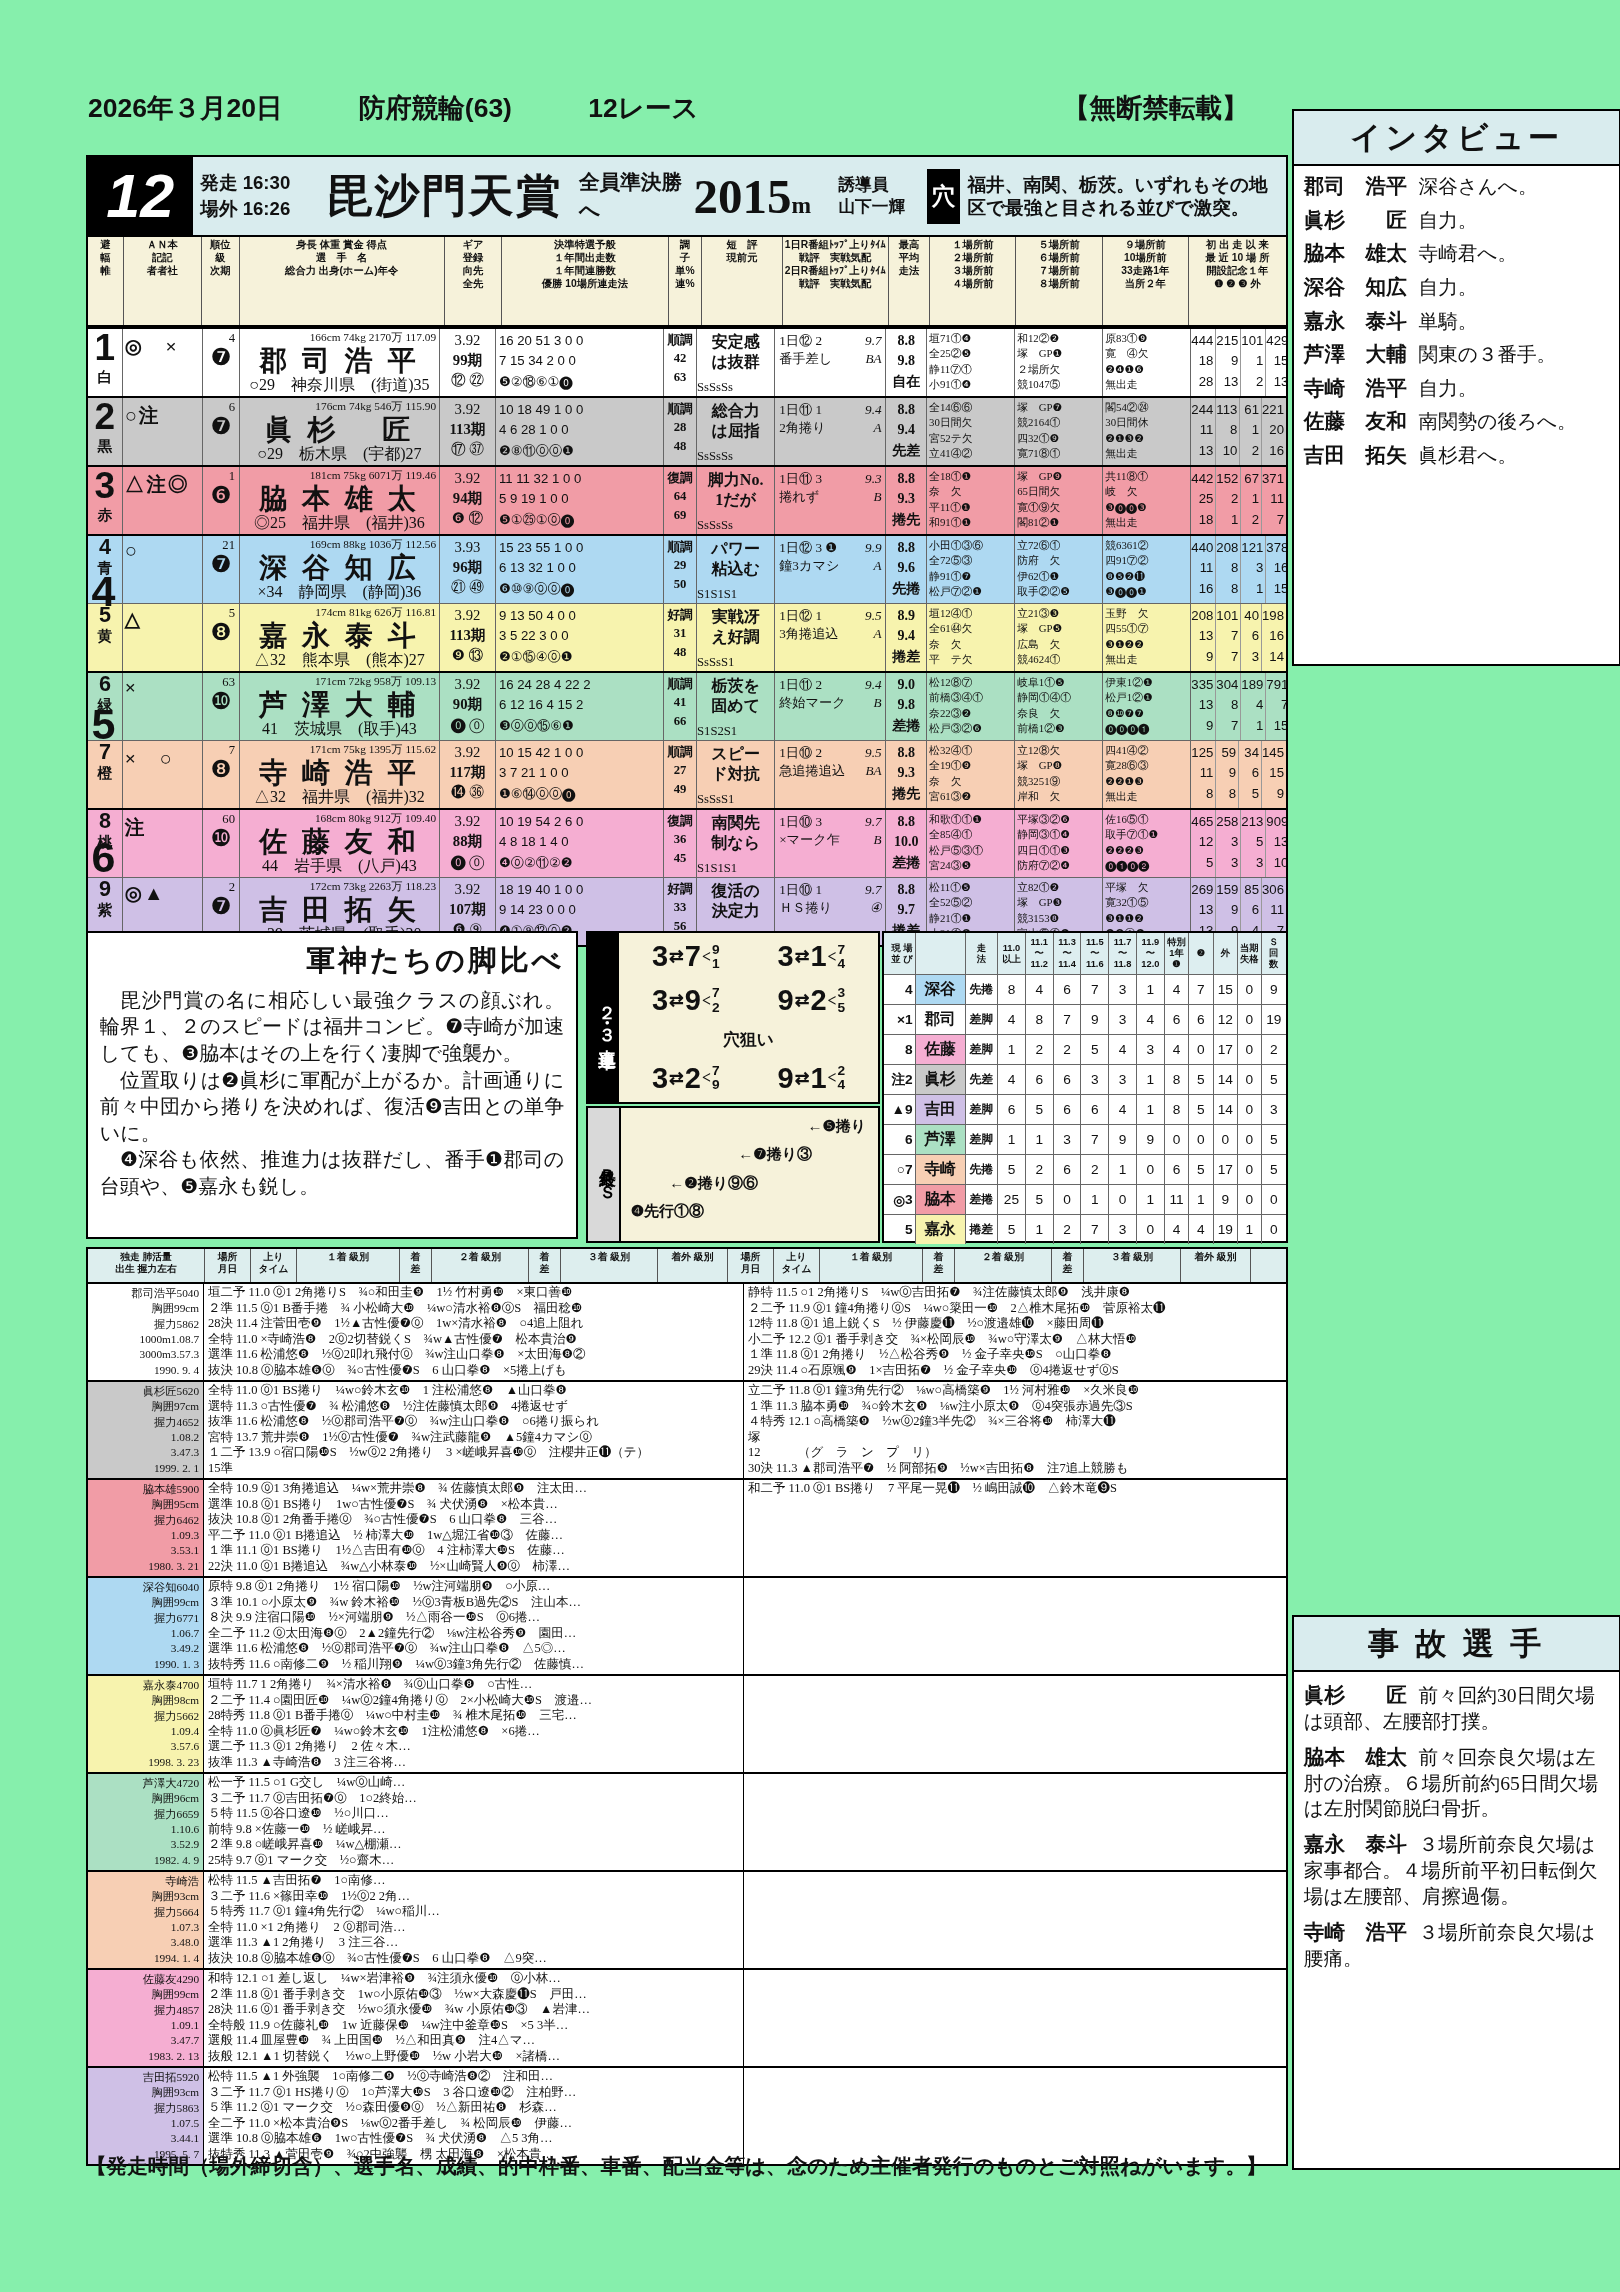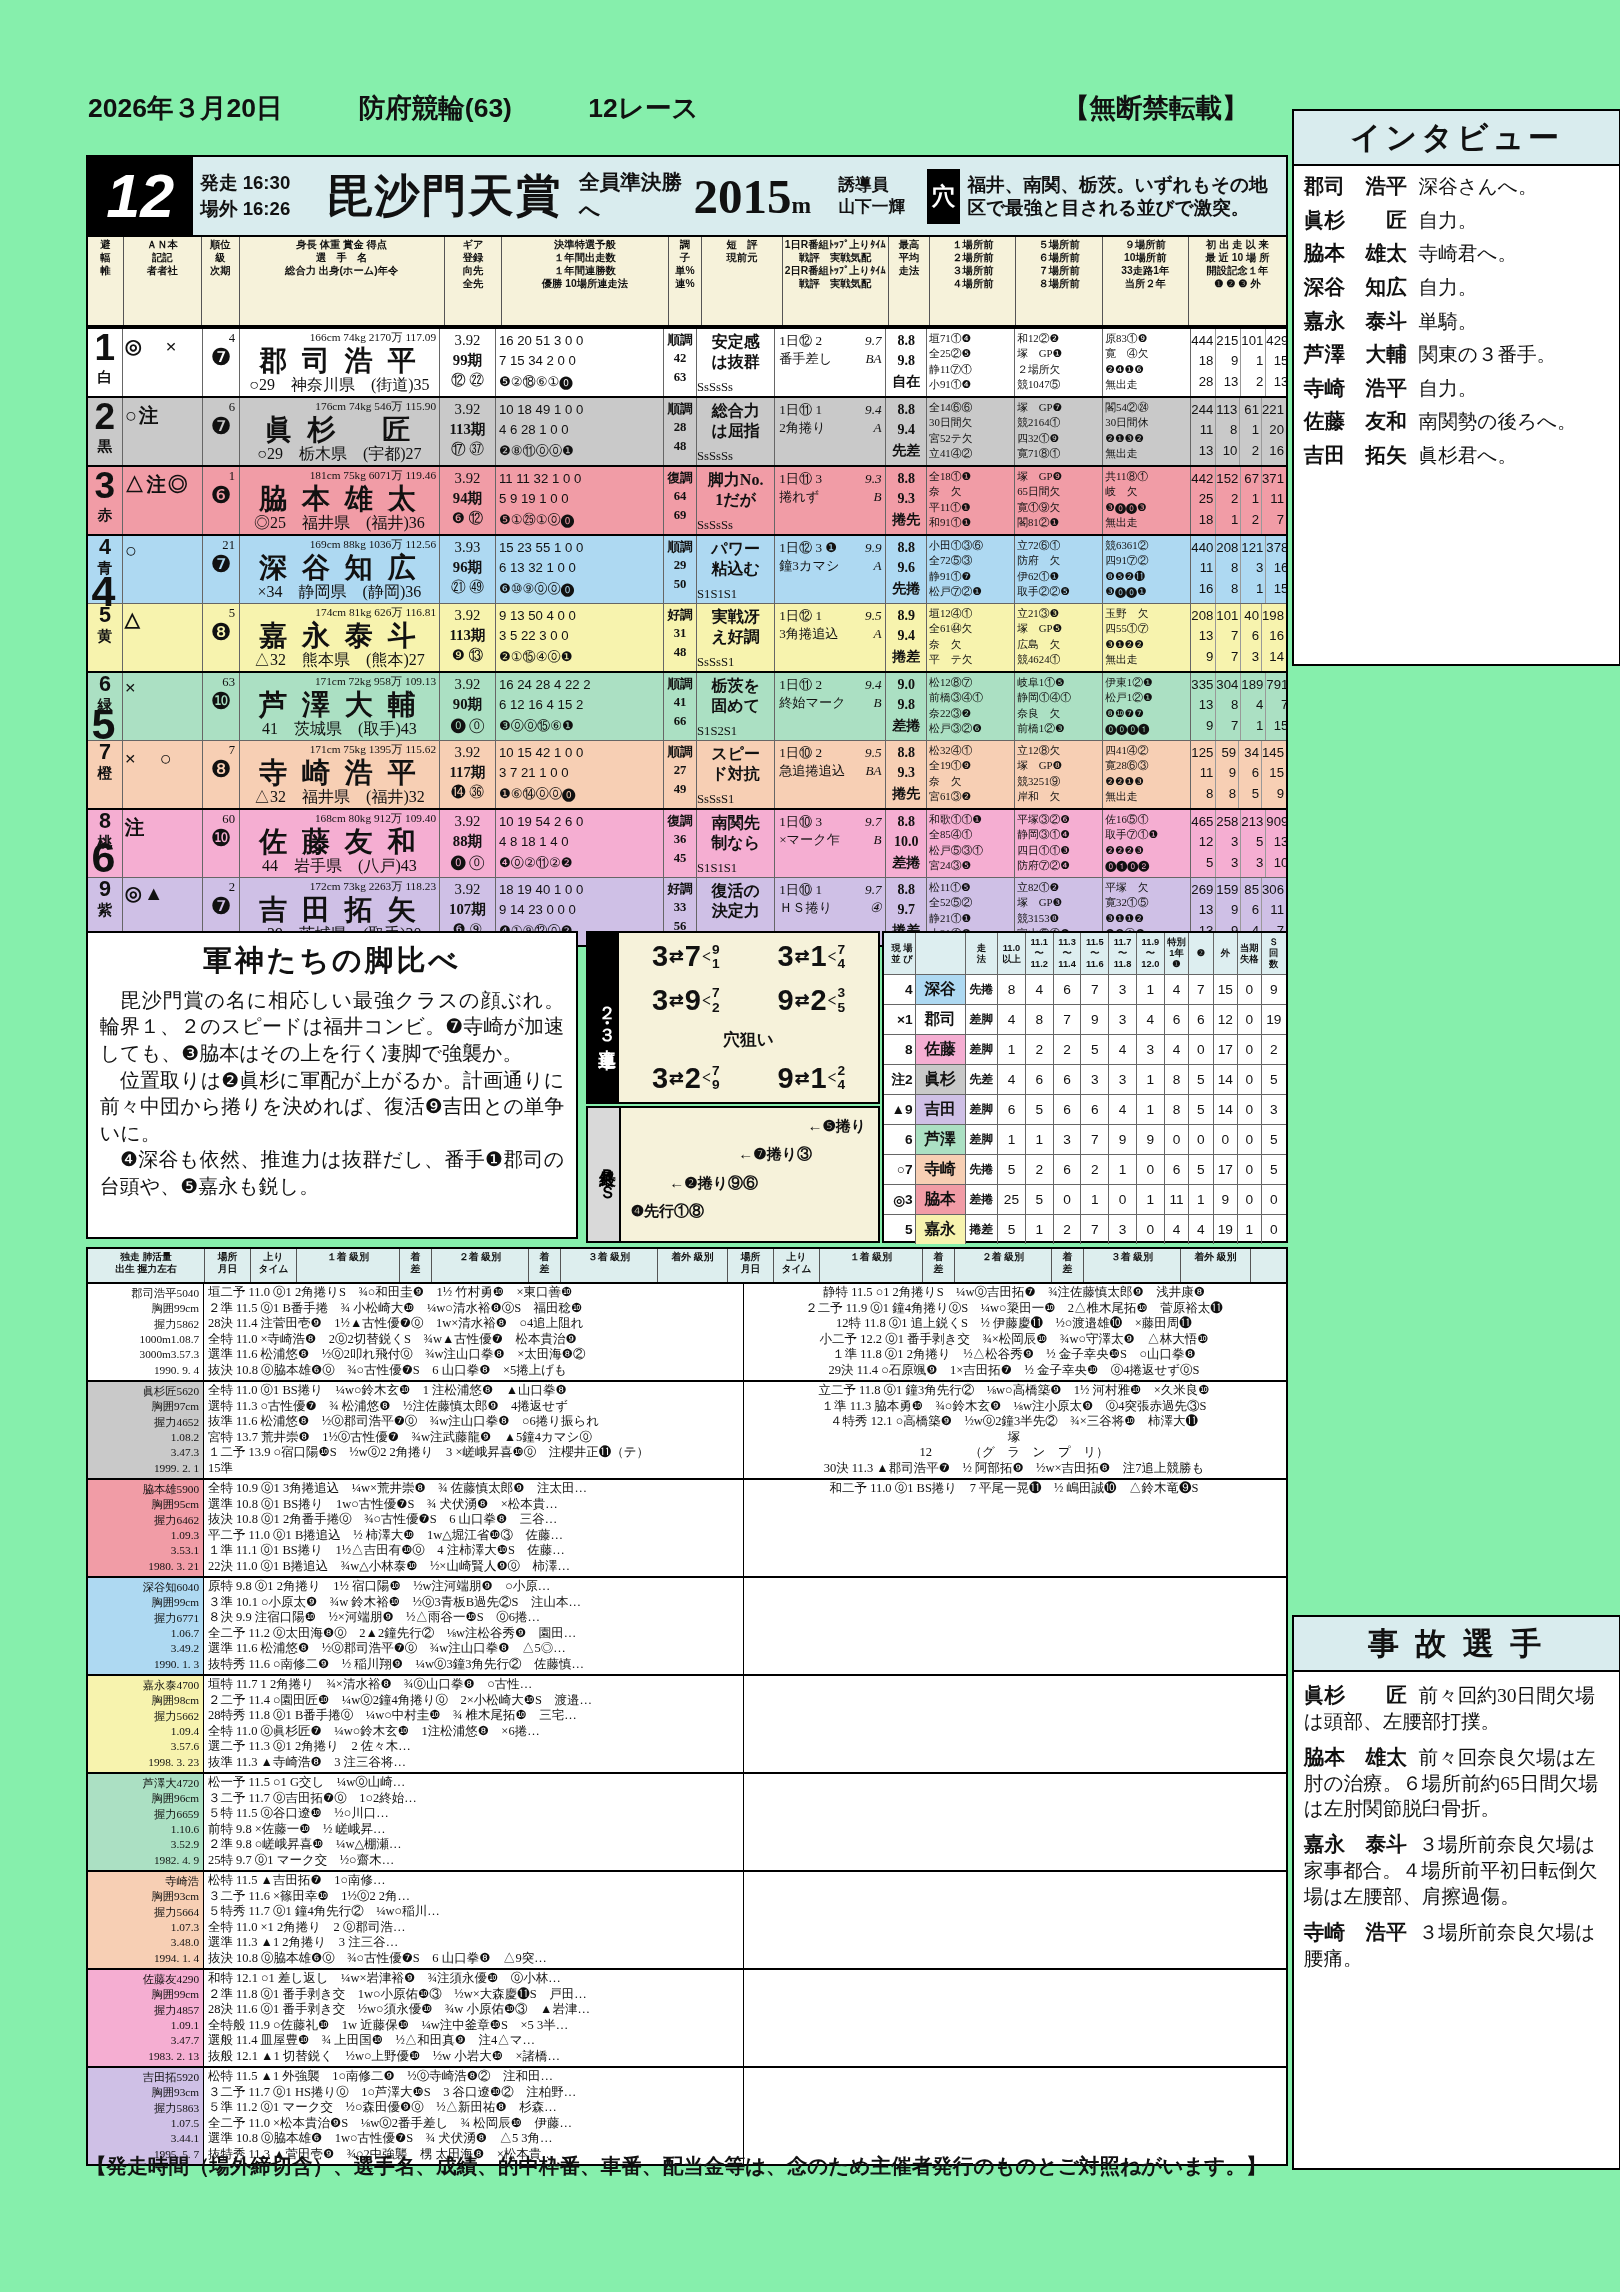--- a/index.html
+++ b/index.html
@@ -49,21 +49,21 @@
   .sen{font-size:13.2px;padding:2.9px 3.9px;line-height:1.4;}
   .sen .rt{float:right;font-style:italic;}
   .soho{font-size:14px;font-weight:bold;text-align:center;line-height:1.45;padding-top:2px;}
   .basho{font-size:10.8px;line-height:1.42;padding:2px 2px;letter-spacing:0;}
   .tots{display:flex;height:100%;}
   .tots div{flex:1;border-right:1px solid #999;text-align:right;font-size:13.2px;line-height:1.55;padding:2px 2px 0 0;font-family:"Liberation Sans",sans-serif;}
   .tots div:last-child{border-right:none;}
   .bracket{position:absolute;left:86px;width:35px;text-align:center;font-size:43px;font-weight:bold;font-family:"Liberation Sans",sans-serif;z-index:5;}
   
   #comment{left:86px;top:931px;width:492px;height:308px;border:2.9px solid #000;background:#fff;padding:5.9px 11.8px;box-sizing:border-box;}
-  #comment h2{margin:2px 0 5.9px;text-align:center;font-size:29px;letter-spacing:2.9px;}
+  #comment h2{margin:2px 0 5.9px;text-align:right;font-size:29px;letter-spacing:2.9px;}
   #comment p{margin:0;font-size:20px;line-height:1.33;text-align:justify;}
   .betbox{left:586px;top:931px;width:290px;height:169px;border:2.9px solid #000;background:#f6f2da;display:flex;}
   .vstrip{width:31px;background:#000;color:#fff;writing-mode:vertical-rl;text-align:center;font-size:17.6px;font-weight:bold;letter-spacing:2px;font-family:"Liberation Sans",sans-serif;}
   .betgrid{flex:1;display:flex;flex-wrap:wrap;align-content:space-around;padding:2px 3.9px;}
   .combo{width:50%;display:flex;align-items:center;justify-content:center;}
   .combo .bg1{font-size:29px;font-weight:bold;font-family:"Liberation Sans",sans-serif;}
   .combo .arr{font-size:17.6px;font-weight:bold;margin:0 1px;}
   .combo .lt{font-size:15.7px;font-weight:bold;margin:0 1px;}
   .combo .pq{display:flex;flex-direction:column;font-size:13.7px;font-weight:bold;line-height:1.05;font-family:"Liberation Sans",sans-serif;}
   .analbl{width:100%;text-align:center;font-size:16.7px;font-weight:bold;}
@@ -85,21 +85,21 @@
   .px{width:23.5px;}
   .ps{width:25.5px;border-right:none!important;}
   
   #histbox{left:86px;top:1247px;width:1198px;border:2.9px solid #000;background:#fff;}
   #histhead{display:flex;height:33px;background:#ddeeee;border-bottom:2px solid #000;font-family:"Liberation Sans",sans-serif;}
   #histhead .hh{border-right:1px solid #555;font-size:9.8px;font-weight:bold;text-align:center;white-space:pre-line;line-height:1.2;padding-top:2px;overflow:hidden;}
   .hblock{display:flex;border-top:2px solid #000;height:96px;}
   .hblock:first-of-type{border-top:none;}
   .hinfo{width:116px;border-right:1.5px solid #000;font-size:11.3px;line-height:1.36;text-align:right;padding:2px 3.9px;box-sizing:border-box;white-space:pre-line;overflow:hidden;}
   .hgrp{width:540px;border-right:1.5px solid #000;font-size:12.5px;line-height:15.5px;white-space:pre-line;padding:1px 3.9px;box-sizing:border-box;overflow:hidden;}
-  .hgrp:last-child{border-right:none;text-align:center;}
+  .hgrp:last-child{border-right:none;}
   
   #footer{left:86px;top:2152px;width:1294px;font-size:20.6px;font-weight:bold;}
   
   .sidebox{border:2.5px solid #000;background:#fff;}
   #interview{left:1292px;top:109px;width:325px;height:553px;}
   #accident{left:1292px;top:1615px;width:325px;height:551px;}
   .sb-title{height:53px;background:#d9ecee;border-bottom:2px solid #000;display:flex;align-items:center;justify-content:center;font-size:31px;font-weight:bold;letter-spacing:3.9px;font-family:"Liberation Sans",sans-serif;}
   .sb-item{padding:6.9px 9.8px 0;font-size:19.6px;line-height:1.3;}
   .sb-item b{font-size:20.6px;margin-right:11.8px;}
   #accident .sb-item{padding:9.8px 9.8px 0;}

